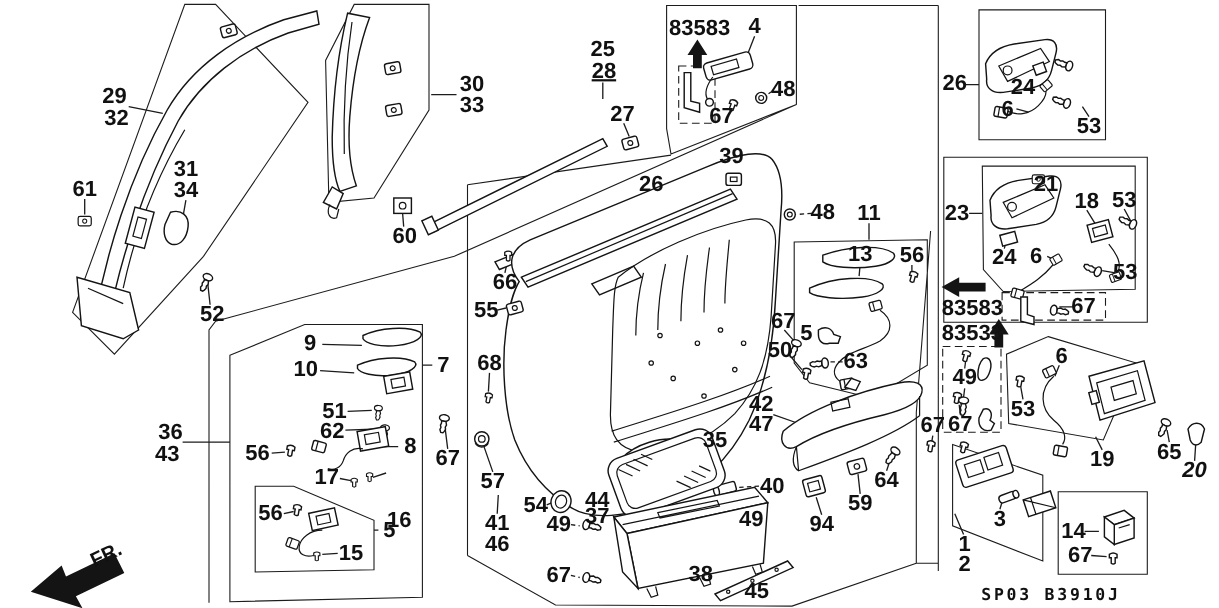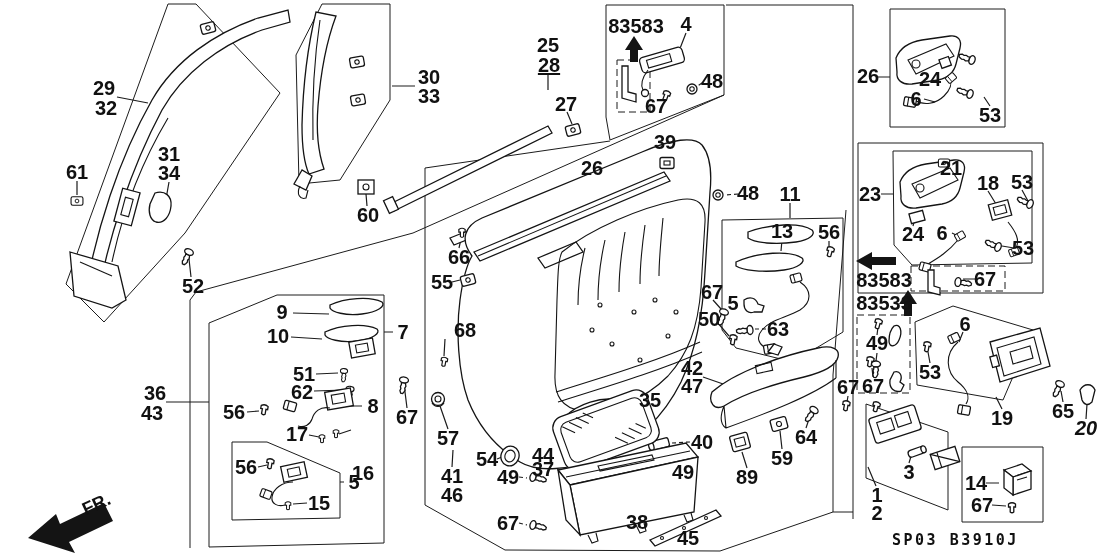--- a/index.html
+++ b/index.html
@@ -405,30 +405,30 @@
       <div class="co" style="left: 778px; top: 329px;">63</div>
       <div class="co" style="left: 709px; top: 319px;">50</div>
       <div class="co" style="left: 712px; top: 292px;">67</div>
       <div class="co" style="left: 748px; top: 193px;">48</div>
       <div class="co" style="left: 692px; top: 368px;">42</div>
       <div class="co" style="left: 692px; top: 386px;">47</div>
       <div class="co" style="left: 650px; top: 400px;">35</div>
       <div class="co" style="left: 702px; top: 442px;">40</div>
       <div class="co" style="left: 806px; top: 437px;">64</div>
       <div class="co" style="left: 782px; top: 458px;">59</div>
-      <div class="co" style="left: 747px; top: 477px;">89</div>
+      <div class="co" style="left: 747px; top: 477px;">94</div>
       <div class="co" style="left: 848px; top: 387px;">67</div>
       <div class="co" style="left: 877px; top: 495px;">1</div>
       <div class="co" style="left: 877px; top: 513px;">2</div>
       <div class="co" style="left: 909px; top: 472px;">3</div>
       <div class="co" style="left: 976px; top: 483px;">14</div>
       <div class="co" style="left: 982px; top: 505px;">67</div>
       <div class="co" style="left: 459px; top: 257px;">66</div>
       <div class="co" style="left: 442px; top: 282px;">55</div>
-      <div class="co" style="left: 445px; top: 330px; margin-left: 20px;">68</div>
+      <div class="co" style="left: 445px; top: 330px;">68</div>
       <div class="co" style="left: 407px; top: 417px;">67</div>
       <div class="co" style="left: 448px; top: 438px;">57</div>
       <div class="co" style="left: 452px; top: 476px;">41</div>
       <div class="co" style="left: 452px; top: 495px;">46</div>
       <div class="co" style="left: 487px; top: 459px;">54</div>
       <div class="co" style="left: 543px; top: 437px; margin-top: 32px;">37</div>
       <div class="co" style="left: 543px; top: 455px;">44</div>
       <div class="co" style="left: 508px; top: 477px;">49</div>
       <div class="co" style="left: 508px; top: 523px;">67</div>
       <div class="co" style="left: 637px; top: 522px;">38</div>

